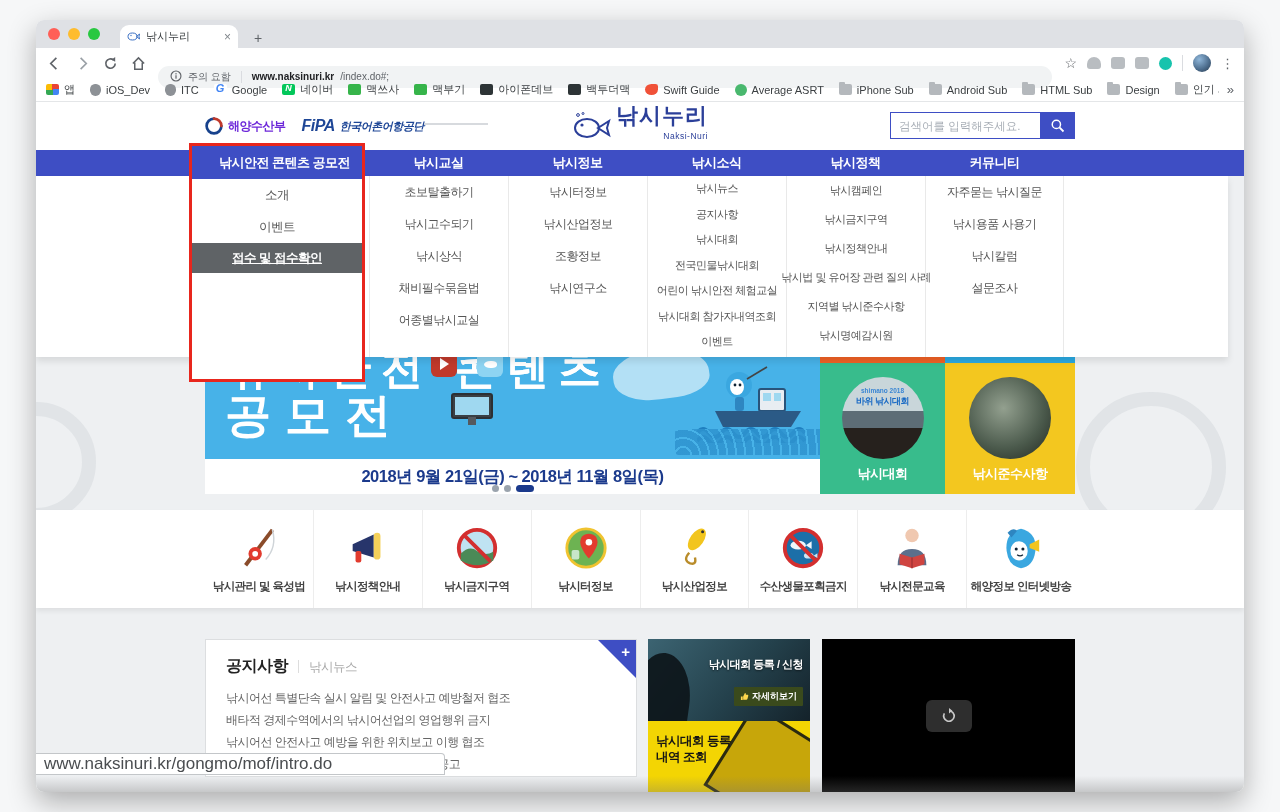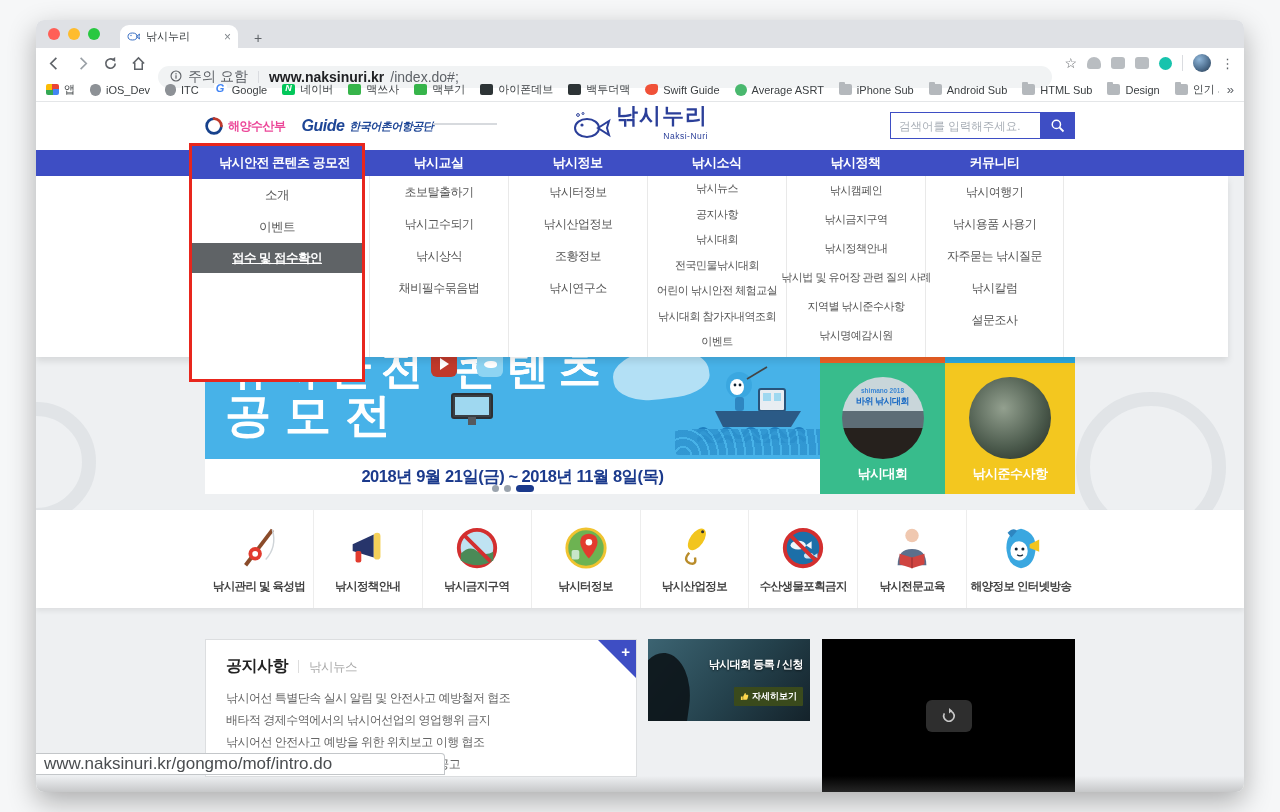--- a/index.html
+++ b/index.html
@@ -13,21 +13,21 @@
   .tl{width:12px;height:12px;border-radius:50%;display:inline-block;}
   .tl.red{background:#ff5f57}.tl.yel{background:#febc2e}.tl.grn{background:#28c840}
   .tab{position:absolute;left:84px;bottom:0;width:118px;height:23px;background:#fff;border-radius:9px 9px 0 0;
        display:flex;align-items:center;padding:0 7px;gap:6px;}
   .tab-title{font-size:11px;color:#3c4043;flex:1;white-space:nowrap;overflow:hidden;}
   .tab-close{font-size:12px;color:#80868b;cursor:default;}
   .newtab{position:absolute;left:212px;bottom:2px;font-size:14px;color:#5f6368;padding:0 6px;}
   .toolbar{height:30px;background:#fff;display:flex;align-items:center;padding:0 10px;gap:12px;}
   .nav-ic{width:16px;height:16px;display:flex;align-items:center;justify-content:center;}
   .urlbar{flex:1;height:22px;background:#f1f3f4;border-radius:12px;display:flex;align-items:center;
-          padding:0 12px;gap:6px;font-size:14px;color:#5f6368;margin-top:27px;}
+          padding:0 12px;gap:6px;font-size:10px;color:#5f6368;margin-top:27px;}
   .url-sep{width:1px;height:12px;background:#dadce0;margin:0 4px;}
   .url-host{color:#202124;font-weight:bold;}
   .url-path{color:#5f6368;}
   .tb-right{display:flex;align-items:center;gap:10px;}
   .star{font-size:14px;color:#5f6368;}
   .ext{width:14px;height:12px;background:#b9bdc1;border-radius:3px;}
   .ext.cloud{border-radius:7px 7px 3px 3px;}
   .ext.circle{width:13px;height:13px;border-radius:50%;background:#17c3ad;}
   .avatar{width:18px;height:18px;border-radius:50%;background:radial-gradient(circle at 35% 30%,#8fb6d9,#4a6a8a 60%,#2a3a4a);}
   .kebab{font-size:13px;color:#5f6368;}
@@ -51,21 +51,21 @@
   .bi-teal-dot{width:12px;height:12px;background:#49b86e;border-radius:50%;}
   .bm-overflow{font-size:13px;color:#5f6368;padding-left:8px;}
   
   .page{position:relative;height:690px;background:#eef0f2;overflow:hidden;}
   .deco-ring{position:absolute;border:14px solid rgba(208,213,218,.45);border-radius:50%;z-index:0;}
   .ring1{width:150px;height:150px;right:18px;top:290px;}
   .ring2{width:120px;height:120px;left:-60px;top:300px;}
   .site-header{position:relative;height:48px;background:#fff;z-index:2;}
   .hdr-left{position:absolute;left:169px;top:0;height:48px;display:flex;align-items:center;gap:16px;}
   .mof{display:flex;align-items:center;gap:5px;}
-  .mof-name{font-size:12px;color:#ec4899;font-weight:bold;letter-spacing:-.5px;}
+  .mof-name{font-size:12px;color:#6d28d9;font-weight:bold;letter-spacing:-.5px;}
   .fipa{display:flex;align-items:center;gap:5px;}
   .fipa-word{font-size:16px;font-weight:bold;font-style:italic;color:#1e4696;letter-spacing:-.5px;}
   .fipa-org{display:flex;flex-direction:row;line-height:11px;font-style:italic;}
   .fipa-kor{font-size:11px;font-weight:bold;color:#1e4696;letter-spacing:-.5px;}
   .fipa-line{margin-top:2px;width:64px;height:2px;background:#d7dade;}
   .site-logo{position:absolute;left:604px;top:4px;transform:translateX(-50%);display:flex;align-items:center;gap:4px;}
   .logo-text{display:flex;flex-direction:column;line-height:20px;}
   .logo-kor{font-size:22px;font-weight:800;color:#2b3f99;letter-spacing:1px;}
   .logo-eng{font-size:8.5px;color:#2b3f99;text-align:right;letter-spacing:.5px;}
   .search{position:absolute;right:169px;top:10px;display:flex;}
@@ -339,21 +339,21 @@
     <div class="site-header">
       <div class="hdr-left">
         <div class="mof">
           <svg width="18" height="18" viewBox="0 0 20 20">
                 <path d="M10 1.8 a8.2 8.2 0 1 0 8.2 8.2" fill="none" stroke="#16418c" stroke-width="3" stroke-linecap="round"></path>
                 <path d="M10 1.8 a8.2 8.2 0 0 1 8.2 8.2" fill="none" stroke="#c0392b" stroke-width="3" stroke-linecap="round"></path>
               </svg>
           <span class="mof-name">해양수산부</span>
         </div>
         <div class="fipa">
-          <span class="fipa-word">Guide</span>
+          <span class="fipa-word">FiPA</span>
           <span class="fipa-org">
             <span class="fipa-kor">한국어촌어항공단</span>
             <span class="fipa-line"></span>
           </span>
         </div>
       </div>
       <div class="site-logo">
         <svg width="40" height="30" viewBox="0 0 40 30">
               <ellipse cx="15" cy="17" rx="12" ry="9" fill="none" stroke="#2b3f99" stroke-width="2"></ellipse>
               <polygon points="26,17 37,10 35,17 37,24" fill="none" stroke="#2b3f99" stroke-width="2"></polygon>
@@ -390,20 +390,21 @@
 
     <div class="mega">
       <div class="mega-inner">
         <div class="mcol first"></div>
         <div class="mcol">
 
         <div class="mi">초보탈출하기</div>
               <div class="mi">낚시고수되기</div>
               <div class="mi">낚시상식</div>
               <div class="mi">채비필수묶음법</div>
+              <div class="mi">어종별낚시교실</div>
             </div>
         <div class="mcol">
 
         <div class="mi">낚시터정보</div>
               <div class="mi">낚시산업정보</div>
               <div class="mi">조황정보</div>
               <div class="mi">낚시연구소</div>
             </div>
         <div class="mcol dense">
 
@@ -419,23 +420,22 @@
 
         <div class="mi">낚시캠페인</div>
               <div class="mi">낚시금지구역</div>
               <div class="mi">낚시정책안내</div>
               <div class="mi">낚시법 및 유어장 관련 질의 사례</div>
               <div class="mi">지역별 낚시준수사항</div>
               <div class="mi">낚시명예감시원</div>
             </div>
         <div class="mcol last">
 
-        <div class="mi">낚시여행기</div>
+              <div class="mi">자주묻는 낚시질문</div>
               <div class="mi">낚시용품 사용기</div>
-              <div class="mi">자주묻는 낚시질문</div>
               <div class="mi">낚시칼럼</div>
               <div class="mi">설문조사</div>
             </div>
       </div>
     </div>
 
     <div class="dropdown-box">
       <div class="dd-header">낚시안전 콘텐츠 공모전</div>
       <div class="dd-item">소개</div>
       <div class="dd-item">이벤트</div>
@@ -591,20 +591,26 @@
       <div class="promo">
         <div class="promo-top">
           <div class="promo-title">낚시대회 등록 / 신청</div>
           <div class="promo-btn">
             <svg width="9" height="9" viewBox="0 0 10 10">
                   <path d="M1 5 h2 v4 H1z M3.5 5 l2 -4 q1.6 .2 1 2 h2 q1 0 .6 1.6 l-.8 3 q-.2 1 -1.2 1 H3.5z" fill="#ffd94d"></path>
                 </svg>
             <span>자세히보기</span>
           </div>
         </div>
+        <div class="promo-bottom">
+          <div class="promo-b-text">
+            <div>낚시대회 등록</div>
+            <div>내역 조회</div>
+          </div>
+        </div>
       </div>
 
       <div class="video">
         <div class="video-btn">
           <svg width="18" height="18" viewBox="0 0 24 24">
                 <path d="M12 5 a7 7 0 1 1 -6.2 3.6" fill="none" stroke="#c9c9c9" stroke-width="2.2"></path>
                 <polygon points="12,1.2 12,8.8 16.5,5" fill="#c9c9c9"></polygon>
               </svg>
         </div>
       </div>

